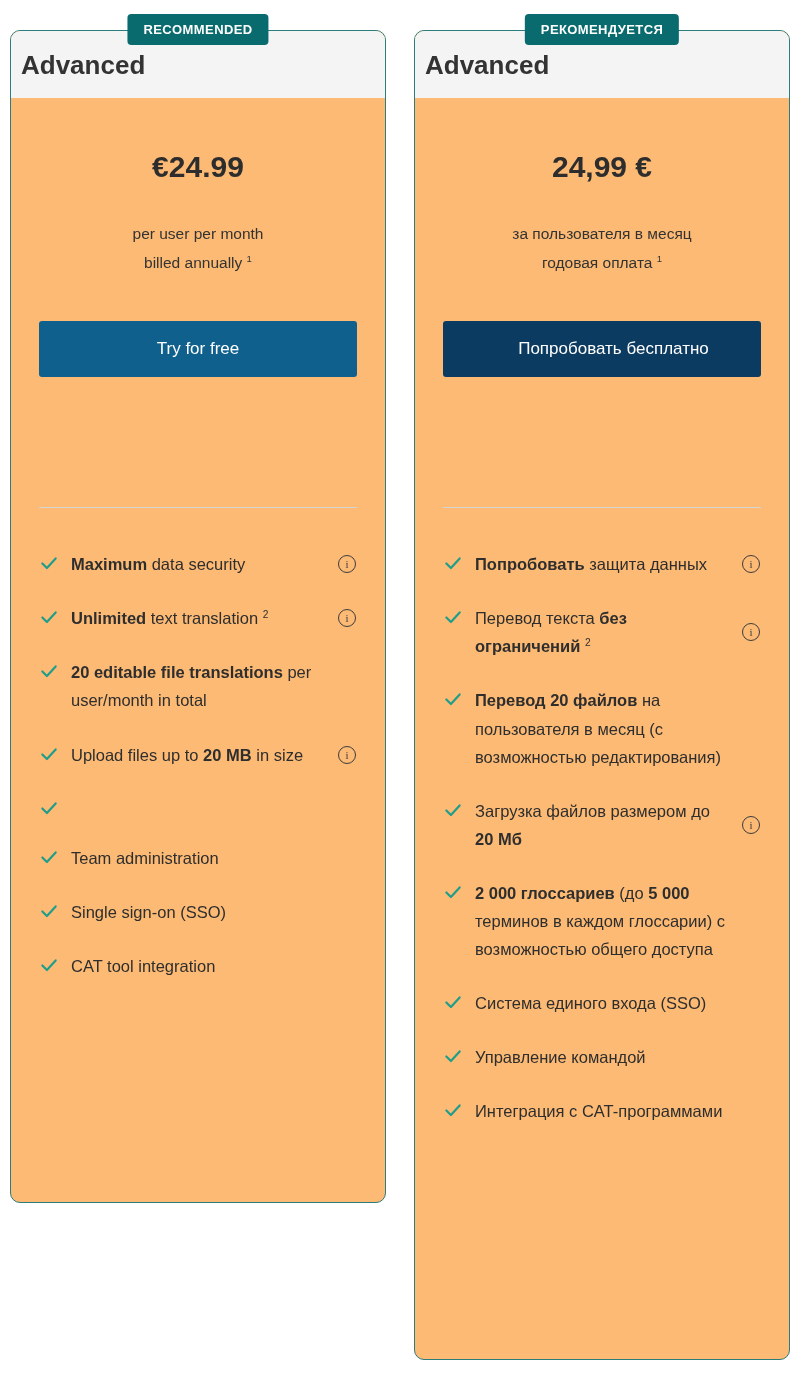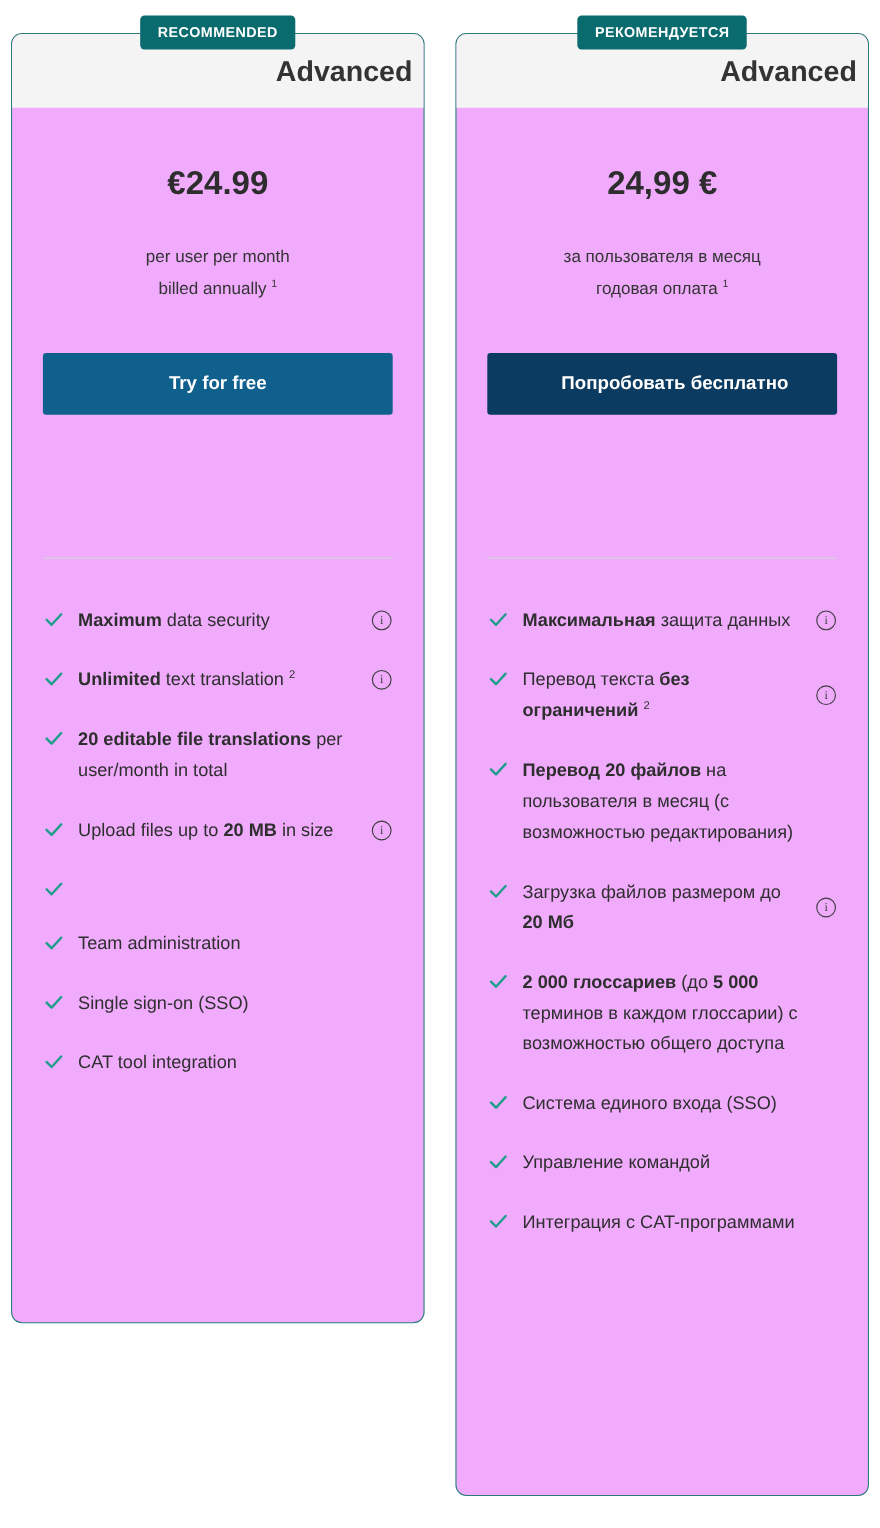--- a/index.html
+++ b/index.html
@@ -22,21 +22,21 @@
   .pricing{
     display:flex;
     justify-content:center;
     align-items:flex-start;
     gap:28px;
     padding:30px 10px 20px;
   }
   .card{
     position:relative;
     width:426px;
-    background:#f0abfc;
+    background:#fdba74;
     border:1px solid var(--border);
     border-radius:10px;
   }
   .card-0{min-height:1173px;}
   .card-1{min-height:1330px;}
   .badge{
     position:absolute;
     top:-17px;
     left:50%;
     transform:translateX(-50%);
@@ -46,21 +46,21 @@
     font-weight:700;
     letter-spacing:.4px;
     padding:8px 16px;
     border-radius:4px;
     white-space:nowrap;
   }
   .card-header{
     background:var(--header-bg);
     border-radius:9px 9px 0 0;
     padding:19px 10px 17px;
-    text-align:right;
+    text-align:left;
   }
   .card-header h2{
     font-size:26px;
     font-weight:700;
     color:#333;
   }
   .card-body{
     padding:0 28px 40px;
   }
   .price{
@@ -80,21 +80,21 @@
   .cta{
     display:block;
     width:100%;
     margin-top:44px;
     padding:18px 6px;
     border:none;
     border-radius:3px;
     color:#fff;
     font-family:"Liberation Sans", sans-serif;
     font-size:17px;
-    font-weight:700;
+    font-weight:400;
     cursor:pointer;
     text-align:center;
   }
   .card-0 .cta{background:var(--cta-en);}
   .card-1 .cta{background:var(--cta-ru);padding-left:29px;}
   .divider{
     border:none;
     border-top:1px solid var(--divider);
     margin-top:130px;
   }
@@ -239,21 +239,21 @@
           <div><span>за пользователя в месяц</span></div>
           <div><span>годовая оплата </span><sup>1</sup></div>
         </div>
       <button class="cta">Попробовать бесплатно</button>
       <hr class="divider">
       <div class="features">
           <div class="feature-row">
             <span class="check"><svg viewBox="0 0 24 24" width="20" height="20">
                 <path d="M4 12.5 L9.5 18 L20 6.5" fill="none" stroke="var(--check)" stroke-width="2.6" stroke-linecap="round" stroke-linejoin="round"></path>
               </svg></span>
-            <div class="ftext"><span class="b">Максимальная</span><span> защита данных</span></div>
+            <div class="ftext"><span class="b">Попробовать</span><span> защита данных</span></div>
             <span class="icol">
               <span class="info">i</span>
             </span>
           </div>
           <div class="feature-row">
             <span class="check"><svg viewBox="0 0 24 24" width="20" height="20">
                 <path d="M4 12.5 L9.5 18 L20 6.5" fill="none" stroke="var(--check)" stroke-width="2.6" stroke-linecap="round" stroke-linejoin="round"></path>
               </svg></span>
             <div class="ftext"><span>Перевод текста </span><span class="b">без ограничений</span><span> </span><sup>2</sup></div>
             <span class="icol">

